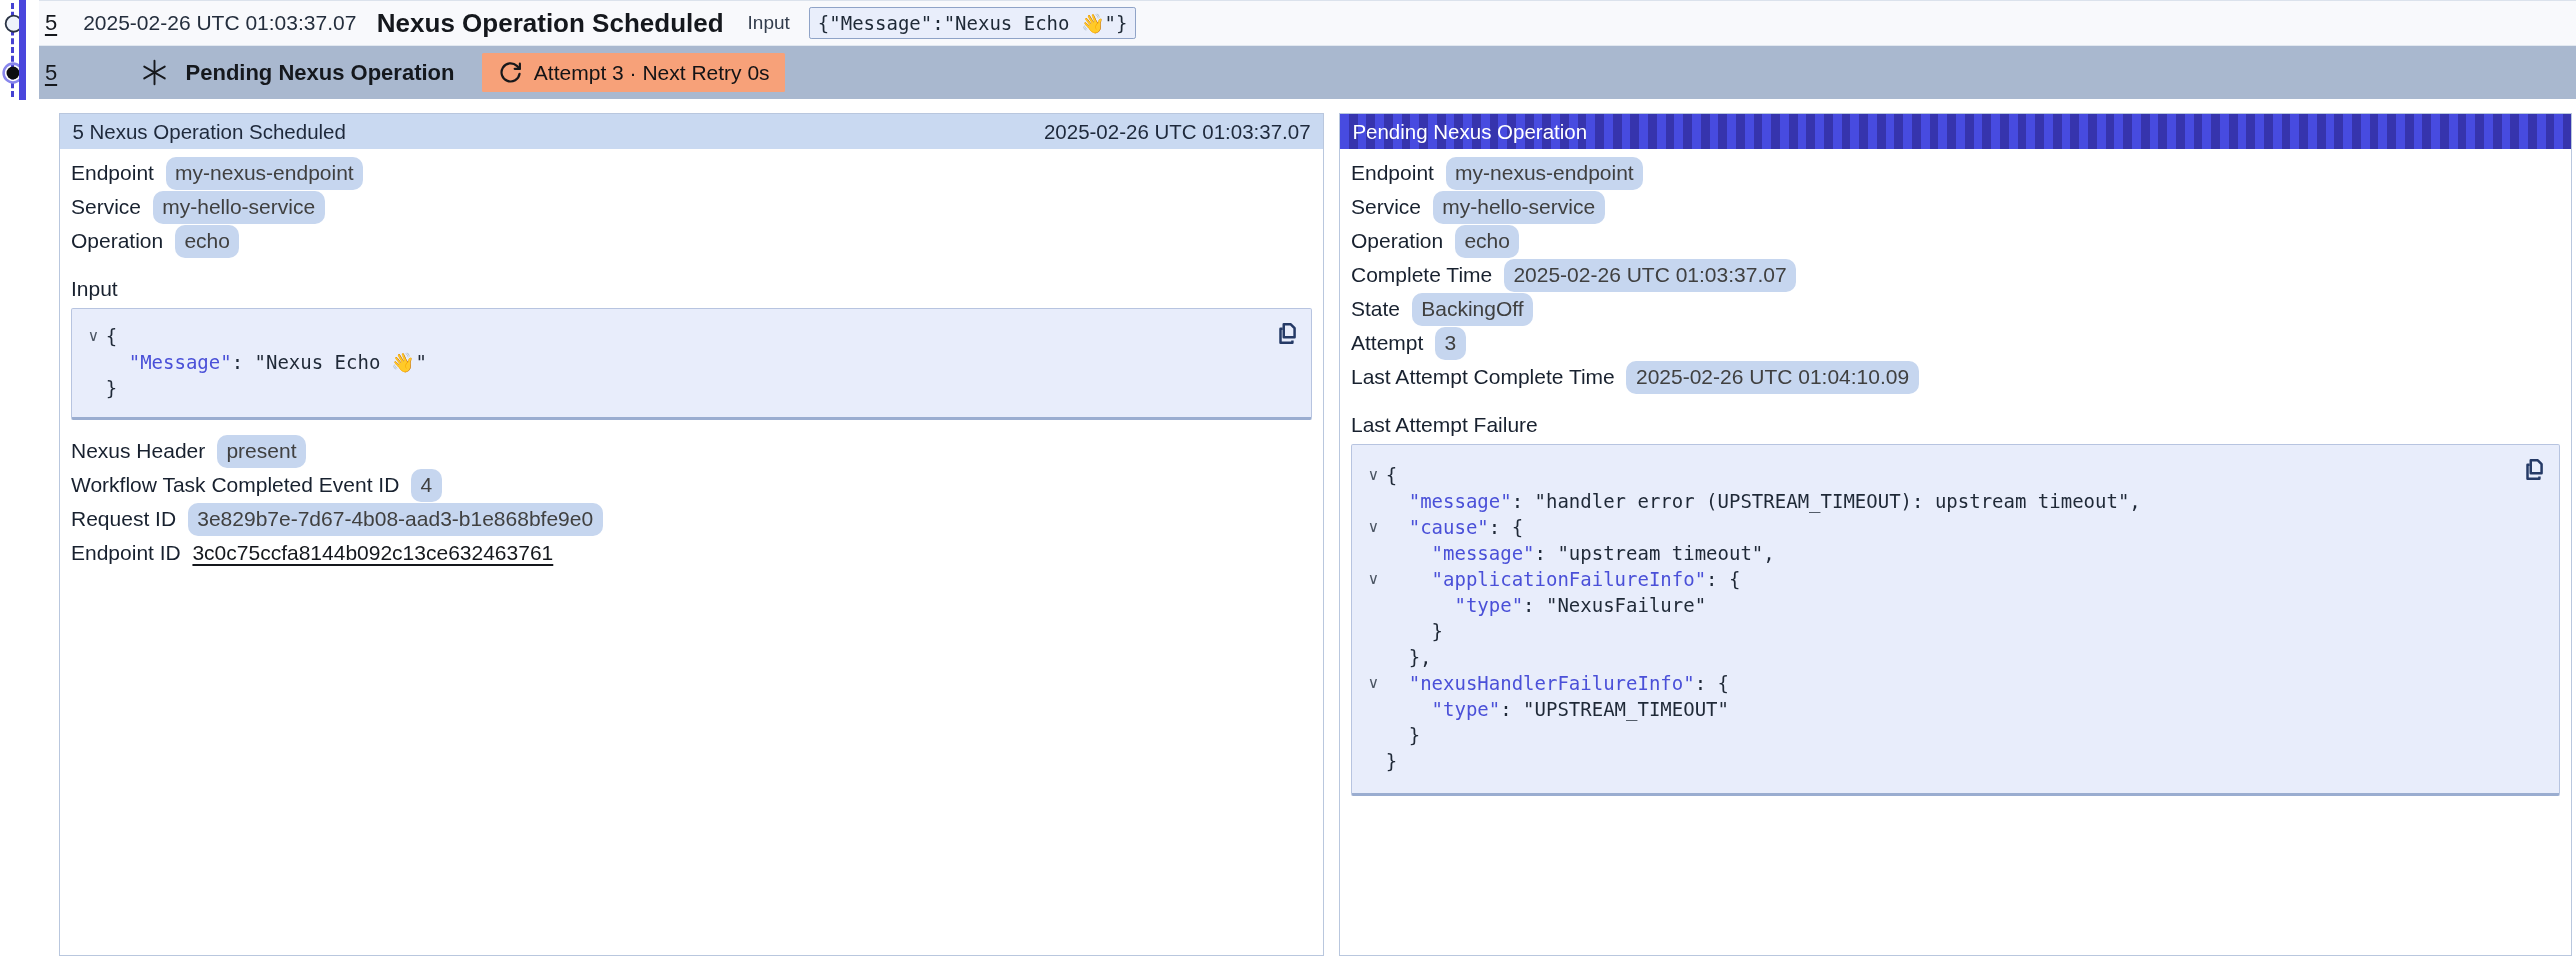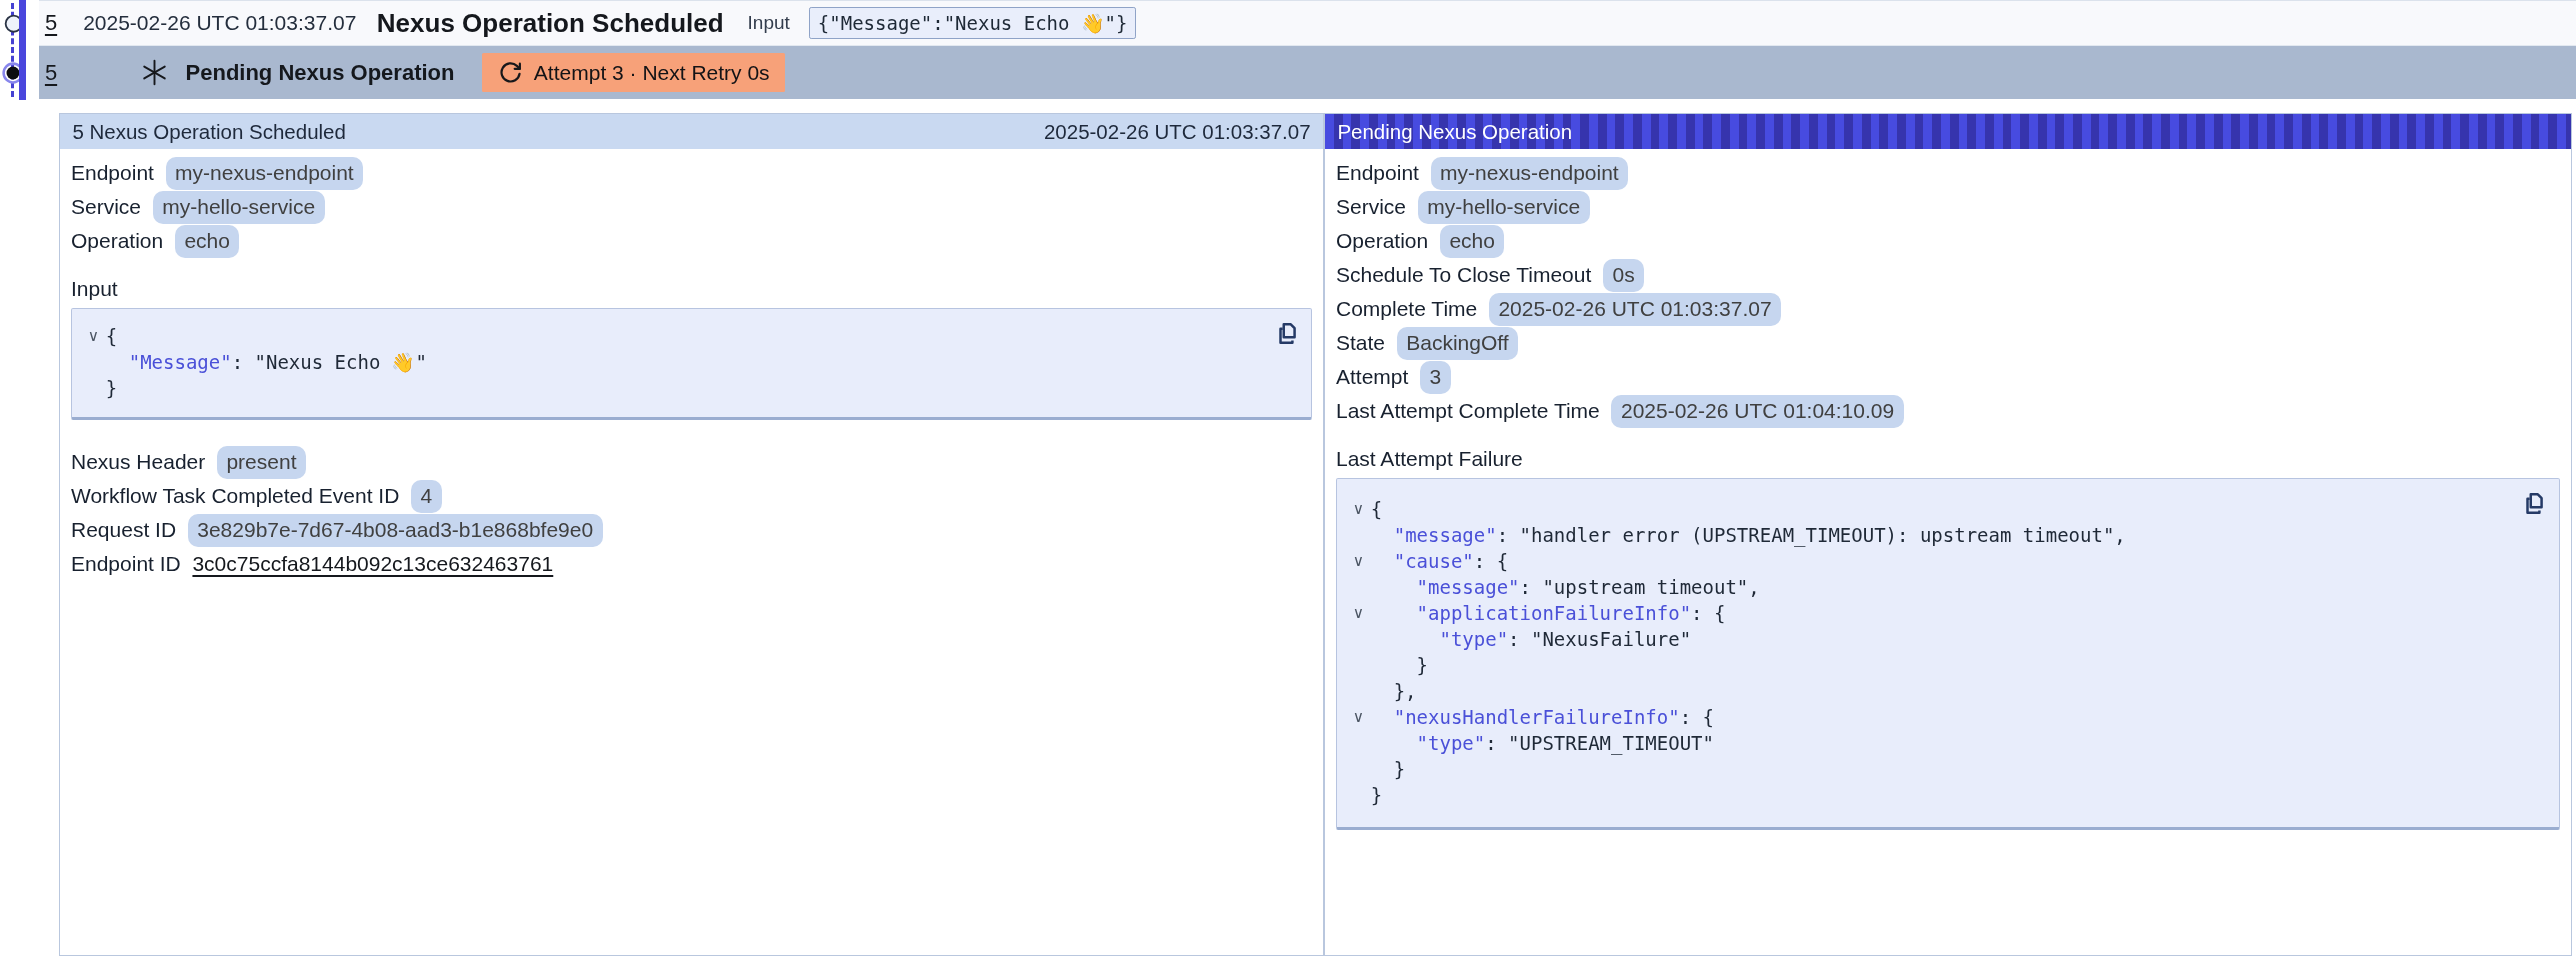--- a/index.html
+++ b/index.html
@@ -26,21 +26,21 @@
   .ev-input-label { font-size:19px; color:#333d4d; margin-left:24px; }
   .ev-input-chip { margin-left:19px; font-family:"DejaVu Sans Mono", monospace; font-size:19px;
     color:#1e2936; background:#e9eefb; border:1.5px solid #8fa3c7; border-radius:2.2px;
     padding:3.7px 8px; }
   .ast-icon { margin-left:82px; display:inline-flex; }
   .pend-title { font-size:22px; font-weight:700; color:#15181d; margin-left:15.4px; }
   .retry-badge { margin-left:28px; background:#f7a179; display:flex; align-items:center;
     gap:11px; padding:6.6px 15.4px; font-size:21px; color:#131316; border-radius:1.5px; }
 
   
-  .panels { position:absolute; left:39px; right:4.4px; top:113px; bottom:0; display:flex; gap:0;padding-left:20px; }
+  .panels { position:absolute; left:39px; right:4.4px; top:113px; bottom:0; display:flex; gap:15px;padding-left:20px; }
   .panel { border:1.5px solid #b9c7de; background:#fff; overflow:hidden; }
   .panel.left { flex:0 0 1265px; }
   .panel.right { flex:1; }
   .panel-header { height:35px; display:flex; align-items:center; justify-content:space-between;
     padding:0 12.4px; font-size:20.5px; color:#1e293b; background:#c9d9f1; }
   .panel-header.striped { background:repeating-linear-gradient(90deg,#474be0 0 8.8px,#3634ad 8.8px 17.6px);
     color:#ffffff; font-weight:500; justify-content:flex-start; }
   .panel-body { padding:7.3px 11px 0 11px; }
 
   .field-row { display:flex; align-items:center; gap:11.7px; height:34px; font-size:21px; }
@@ -147,21 +147,21 @@
             <div class="code-line">
               <span class="chev"></span>
               <span class="code-text"><span class="sp">  </span><span class="sk">"Message"</span><span class="sp">: </span><span class="sp">"Nexus Echo 👋"</span></span>
             </div>
             <div class="code-line">
               <span class="chev"></span>
               <span class="code-text"><span class="sp">}</span></span>
             </div>
           </div>
 
-        <div class="field-row" style="margin-top:25px;">
+        <div class="field-row" style="margin-top:14px;">
           <span class="field-label">Nexus Header</span>
           <span class="chip">present</span>
         </div>
         <div class="field-row">
           <span class="field-label">Workflow Task Completed Event ID</span>
           <span class="chip">4</span>
         </div>
         <div class="field-row">
           <span class="field-label">Request ID</span>
           <span class="chip">3e829b7e-7d67-4b08-aad3-b1e868bfe9e0</span>
@@ -182,24 +182,20 @@
           <span class="field-label">Endpoint</span>
           <span class="chip">my-nexus-endpoint</span>
         </div>
         <div class="field-row">
           <span class="field-label">Service</span>
           <span class="chip">my-hello-service</span>
         </div>
         <div class="field-row">
           <span class="field-label">Operation</span>
           <span class="chip">echo</span>
-        </div>
-        <div class="field-row">
-          <span class="field-label">Schedule To Close Timeout</span>
-          <span class="chip">0s</span>
         </div>
         <div class="field-row">
           <span class="field-label">Complete Time</span>
           <span class="chip">2025-02-26 UTC 01:03:37.07</span>
         </div>
         <div class="field-row">
           <span class="field-label">State</span>
           <span class="chip">BackingOff</span>
         </div>
         <div class="field-row">

